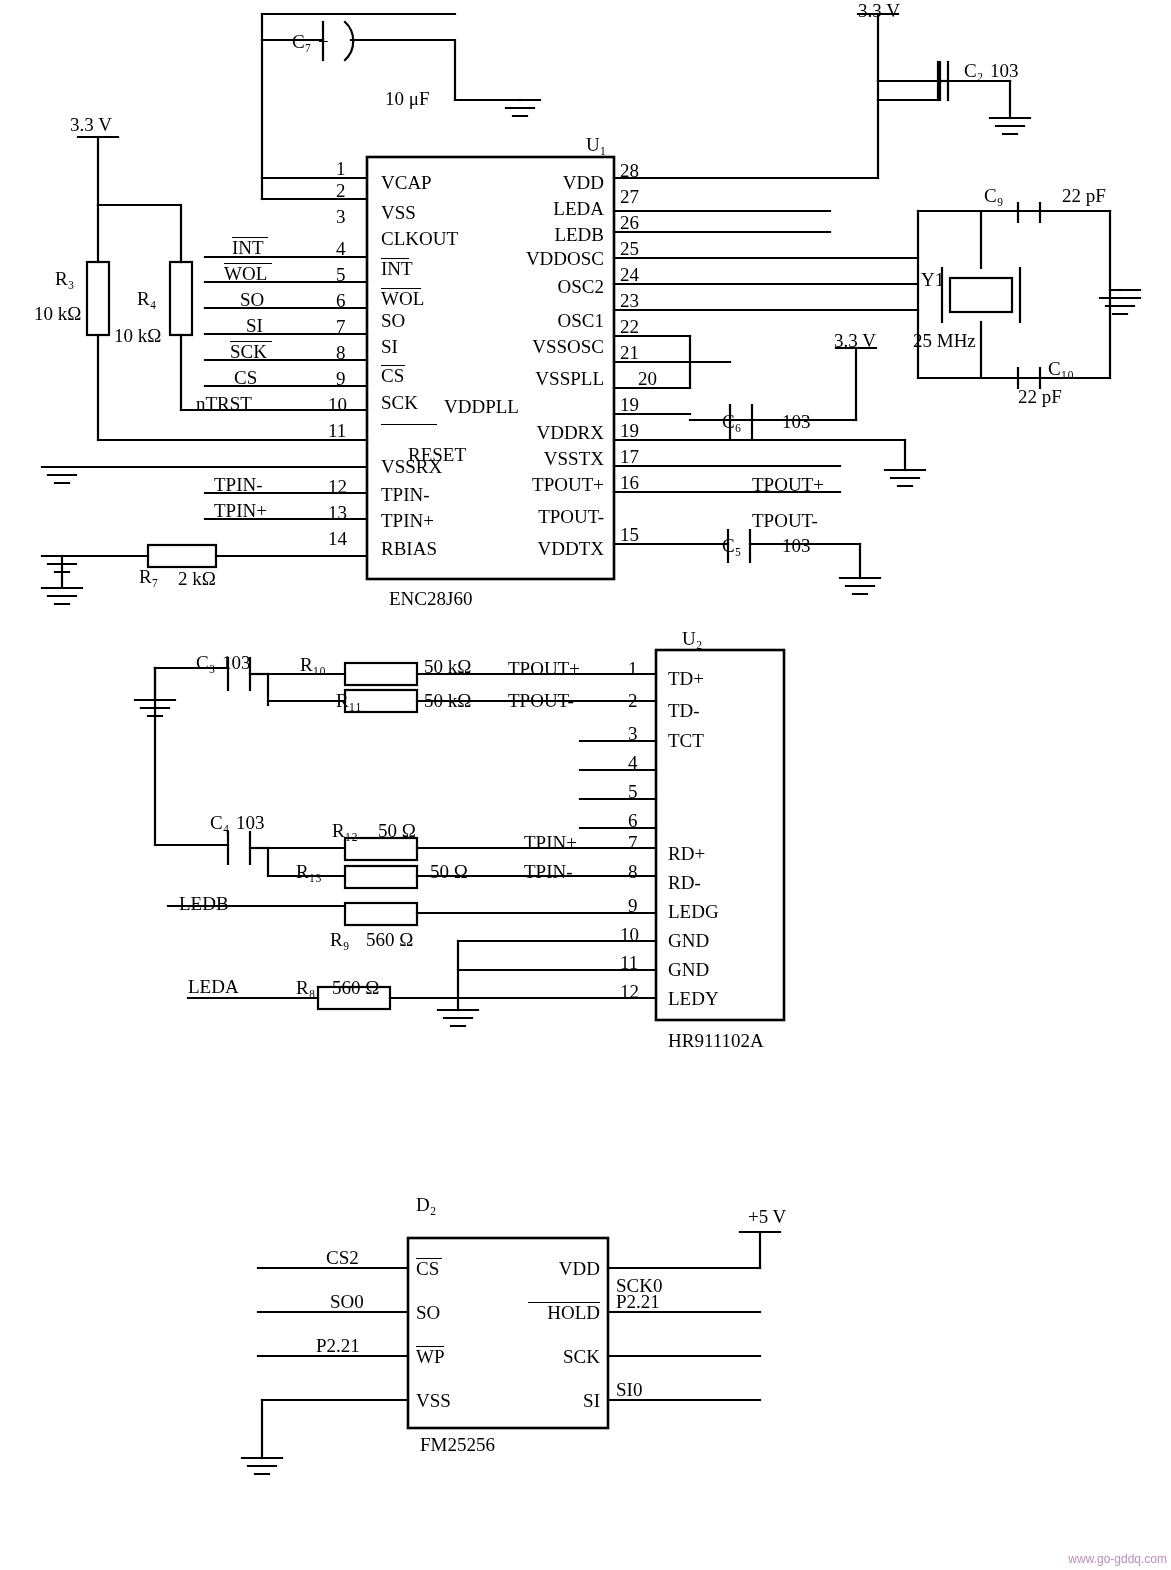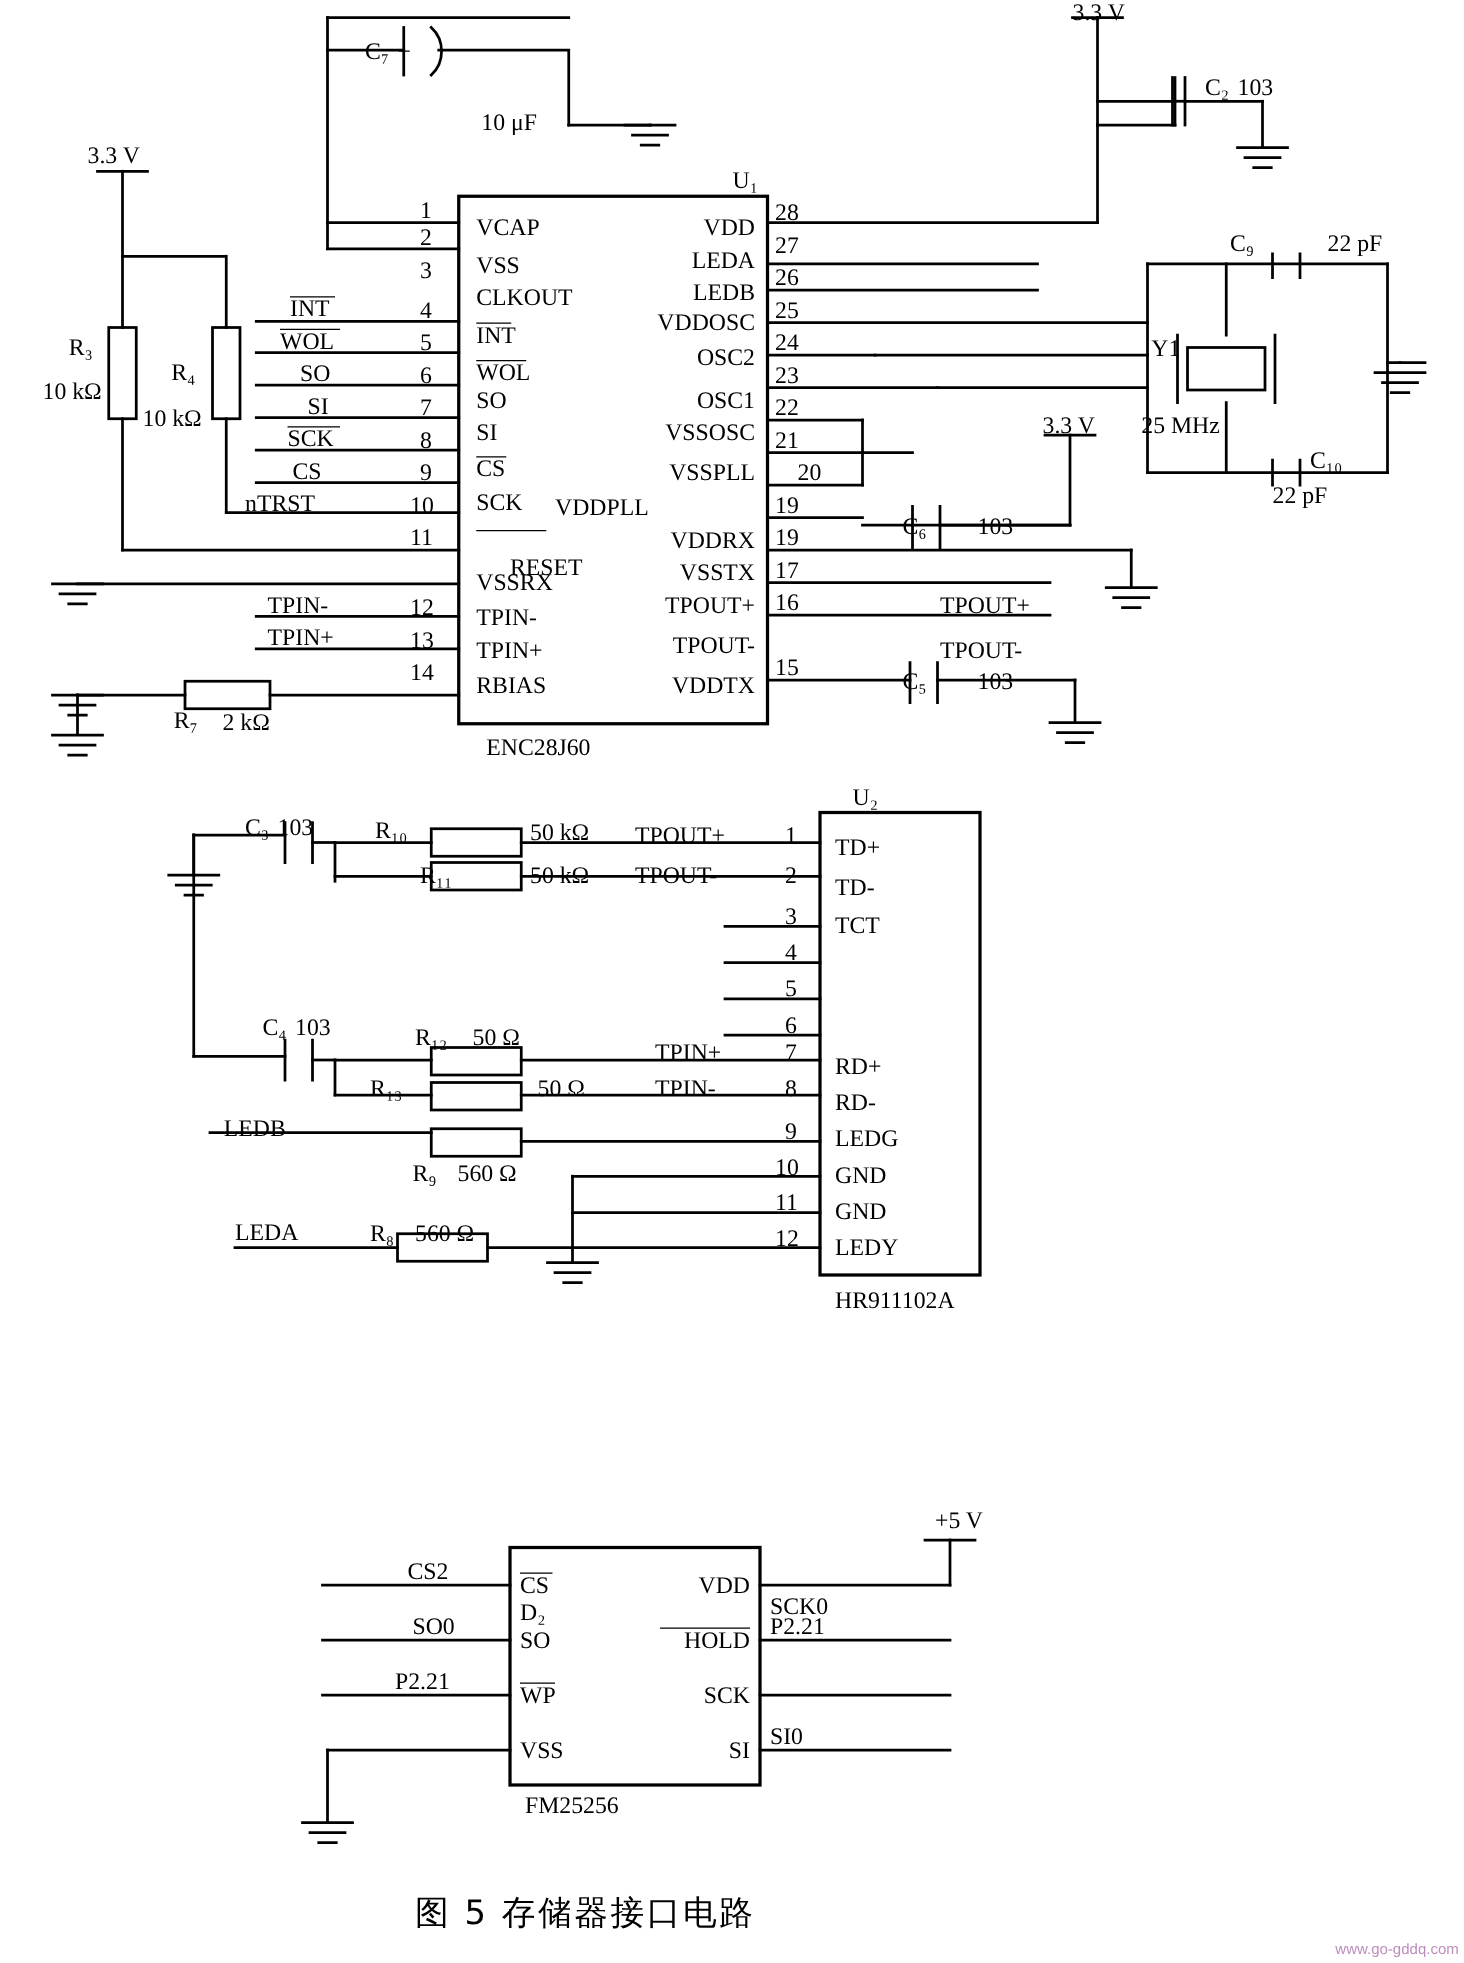--- a/index.html
+++ b/index.html
@@ -372,21 +372,21 @@
 <div class="lbl" style="left:668px;top:700px;">TD-</div>
 <div class="lbl" style="left:668px;top:730px;">TCT</div>
 <div class="lbl" style="left:668px;top:843px;">RD+</div>
 <div class="lbl" style="left:668px;top:872px;">RD-</div>
 <div class="lbl" style="left:668px;top:901px;">LEDG</div>
 <div class="lbl" style="left:668px;top:930px;">GND</div>
 <div class="lbl" style="left:668px;top:959px;">GND</div>
 <div class="lbl" style="left:668px;top:988px;">LEDY</div>
 
 
-<div class="lbl" style="left:416px;top:1280px;">D₂</div>
+<div class="lbl" style="left:416px;top:1194px;">D₂</div>
 <div class="lbl" style="left:420px;top:1434px;">FM25256</div>
 <div class="lbl" style="left:748px;top:1206px;">+5 V</div>
 
 <div class="lbl" style="left:326px;top:1247px;">CS2</div>
 <div class="lbl" style="left:330px;top:1291px;">SO0</div>
 <div class="lbl" style="left:316px;top:1335px;">P2.21</div>
 
 <div class="lbl" style="left:416px;top:1258px;">CS</div>
 <div class="ovl" style="left:416px;top:1258px;width:26px;"></div>
 <div class="lbl" style="left:416px;top:1302px;">SO</div>
@@ -397,17 +397,16 @@
 <div class="lbl" style="left:440px;top:1258px;width:160px;text-align:right;">VDD</div>
 <div class="lbl" style="left:440px;top:1302px;width:160px;text-align:right;">HOLD</div>
 <div class="ovl" style="left:528px;top:1302px;width:72px;"></div>
 <div class="lbl" style="left:440px;top:1346px;width:160px;text-align:right;">SCK</div>
 <div class="lbl" style="left:440px;top:1390px;width:160px;text-align:right;">SI</div>
 
 <div class="lbl" style="left:616px;top:1291px;">P2.21</div>
 <div class="lbl" style="left:616px;top:1275px;">SCK0</div>
 <div class="lbl" style="left:616px;top:1379px;">SI0</div>
 
-<div class="cap" style="left:332px;top:1512px;position:absolute;">图 5   存储器接口电路</div>
 
 <div class="wm">www.go-gddq.com</div>
 
 </div>
 
 </body></html>

